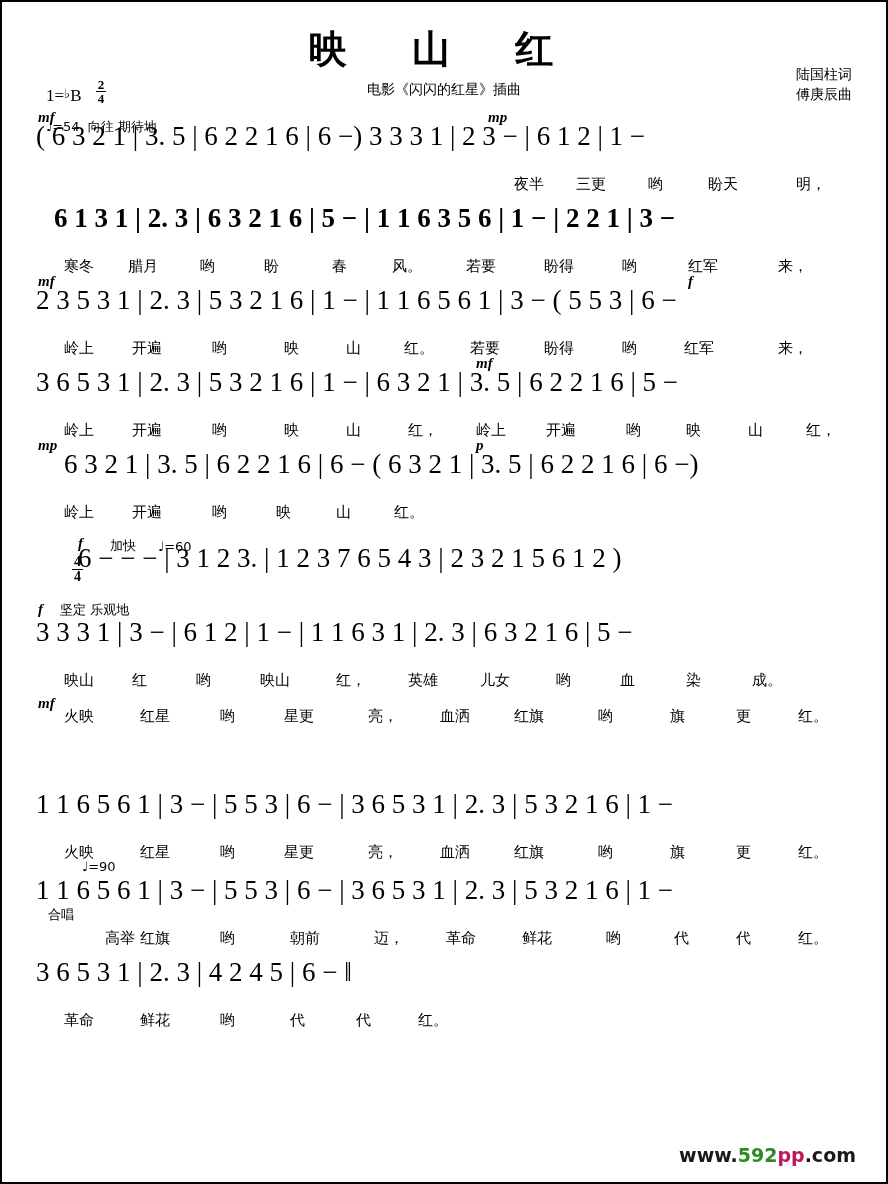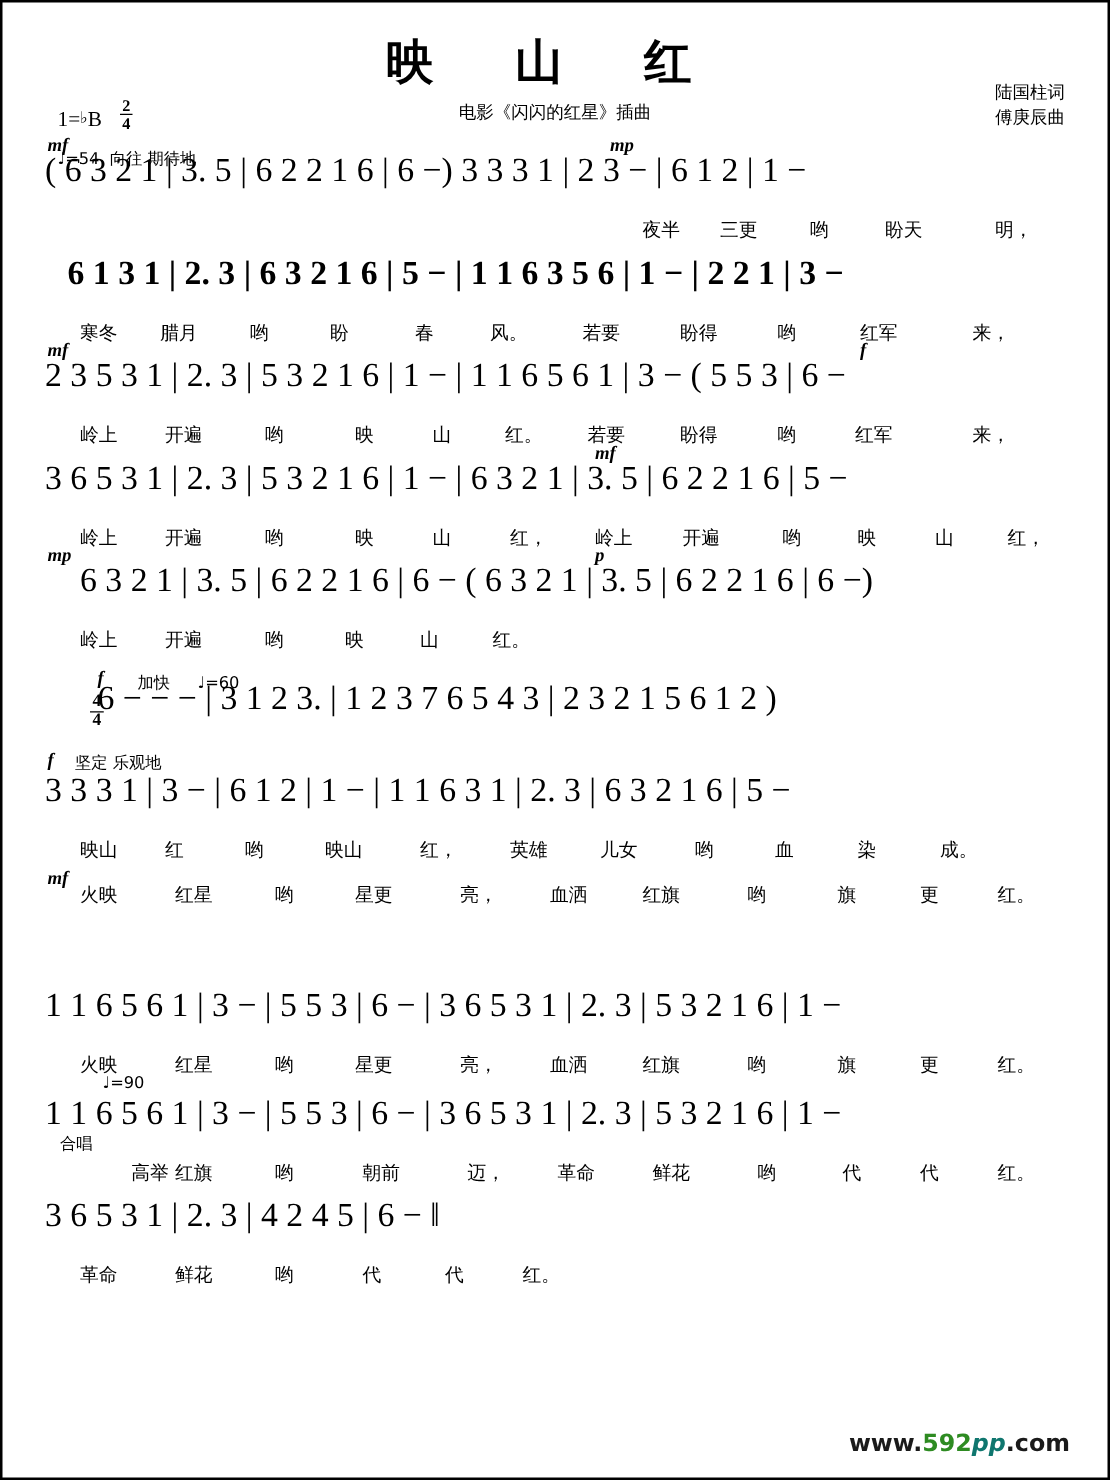--- a/index.html
+++ b/index.html
@@ -122,21 +122,21 @@
   .url {
     position: absolute;
     right: 30px;
     bottom: 16px;
     font-family: "DejaVu Sans", sans-serif;
     font-size: 19px;
     font-weight: bold;
     color: #1a1a1a;
   }
   .url .green { color: #2e8b22; }
-  .url .red { color: #0f766e; font-style: italic; }
+  .url .red { color: #be185d; }
 </style>
 </head>
 <body>
 
 <div class="sheet">
 
   <div class="title">映 山 红</div>
   <div class="subtitle">电影《闪闪的红星》插曲</div>
 
   <div class="credits">

